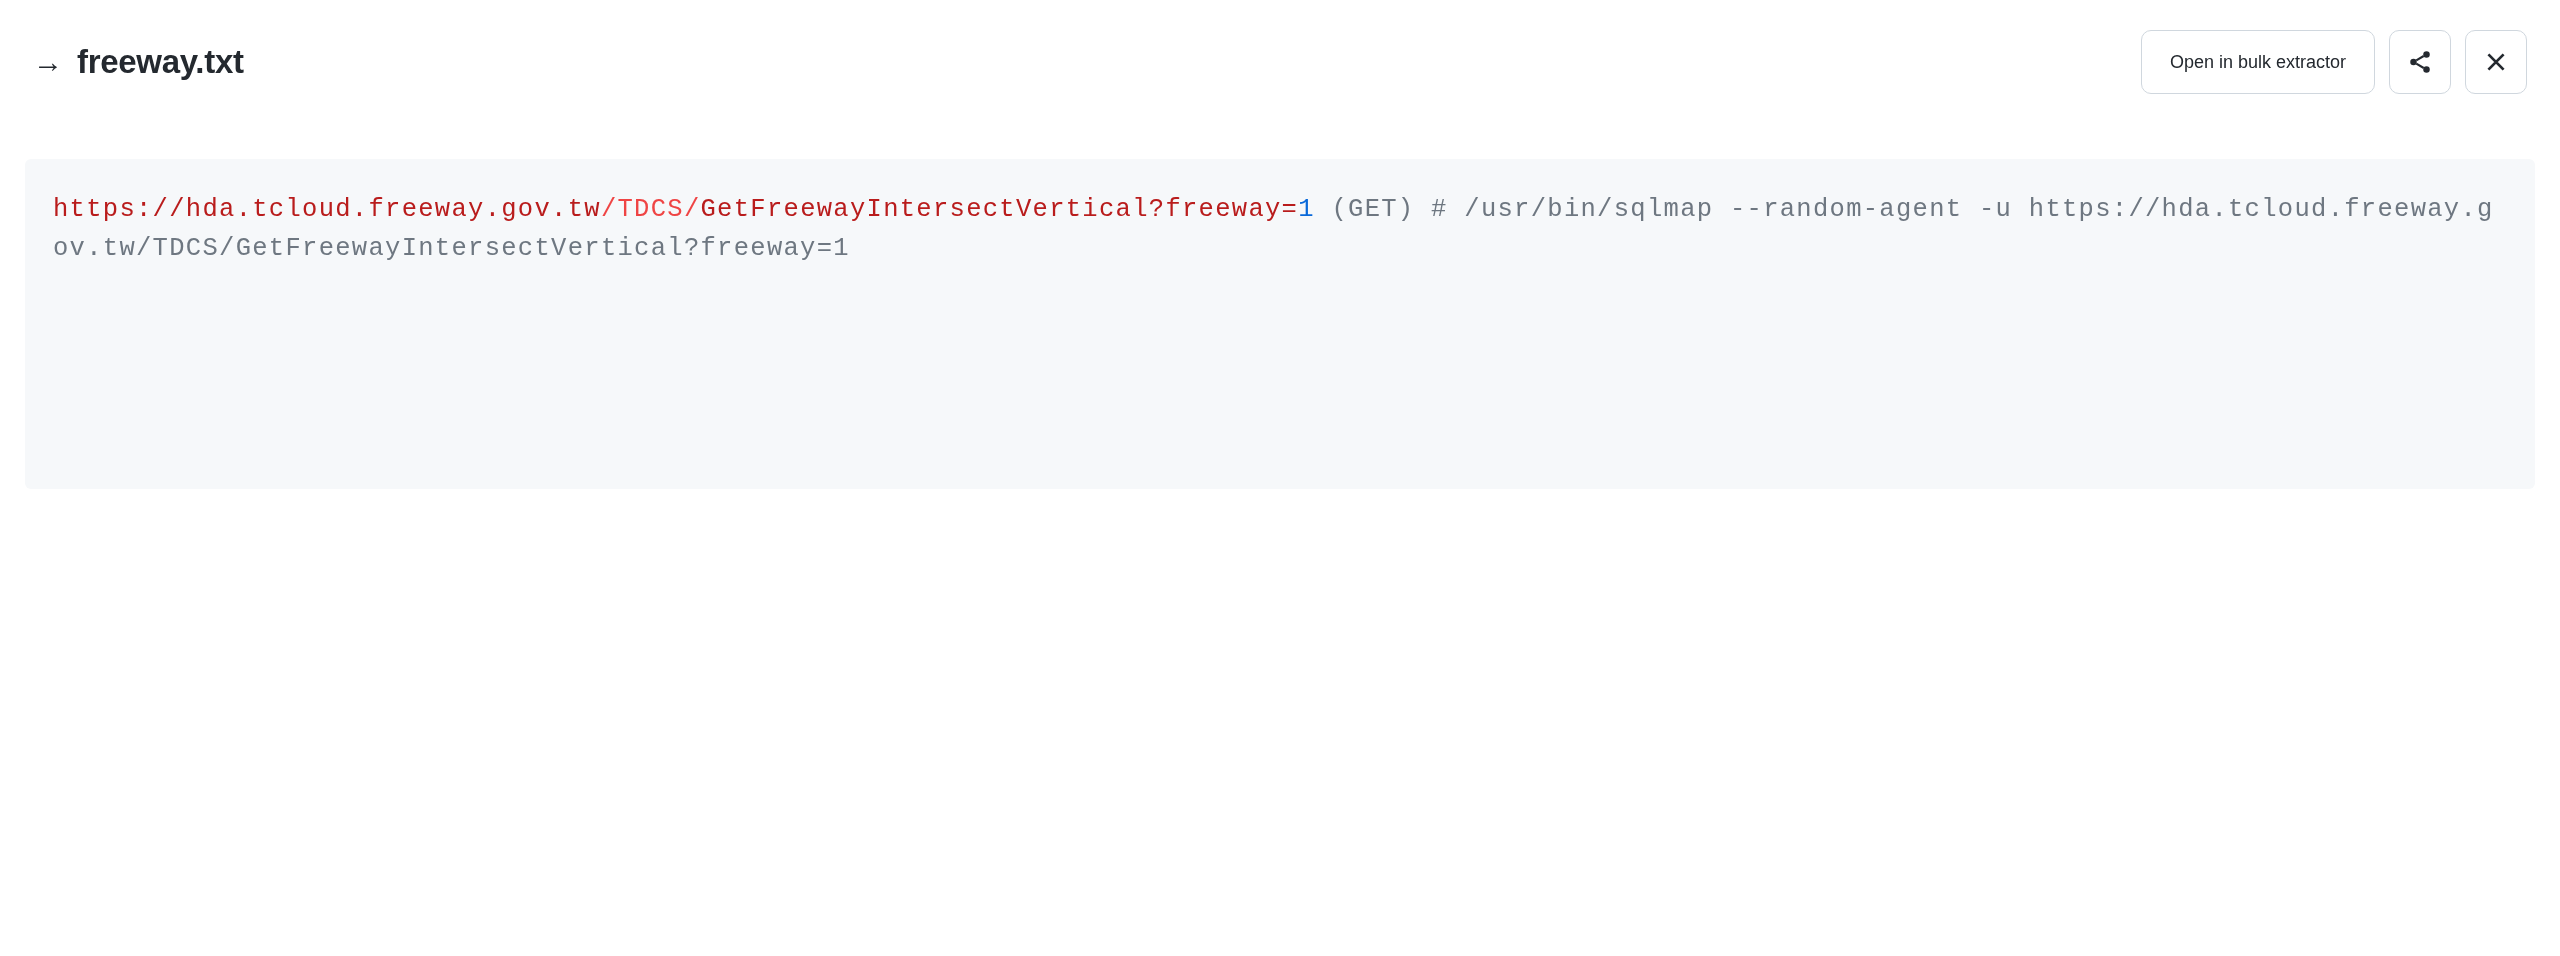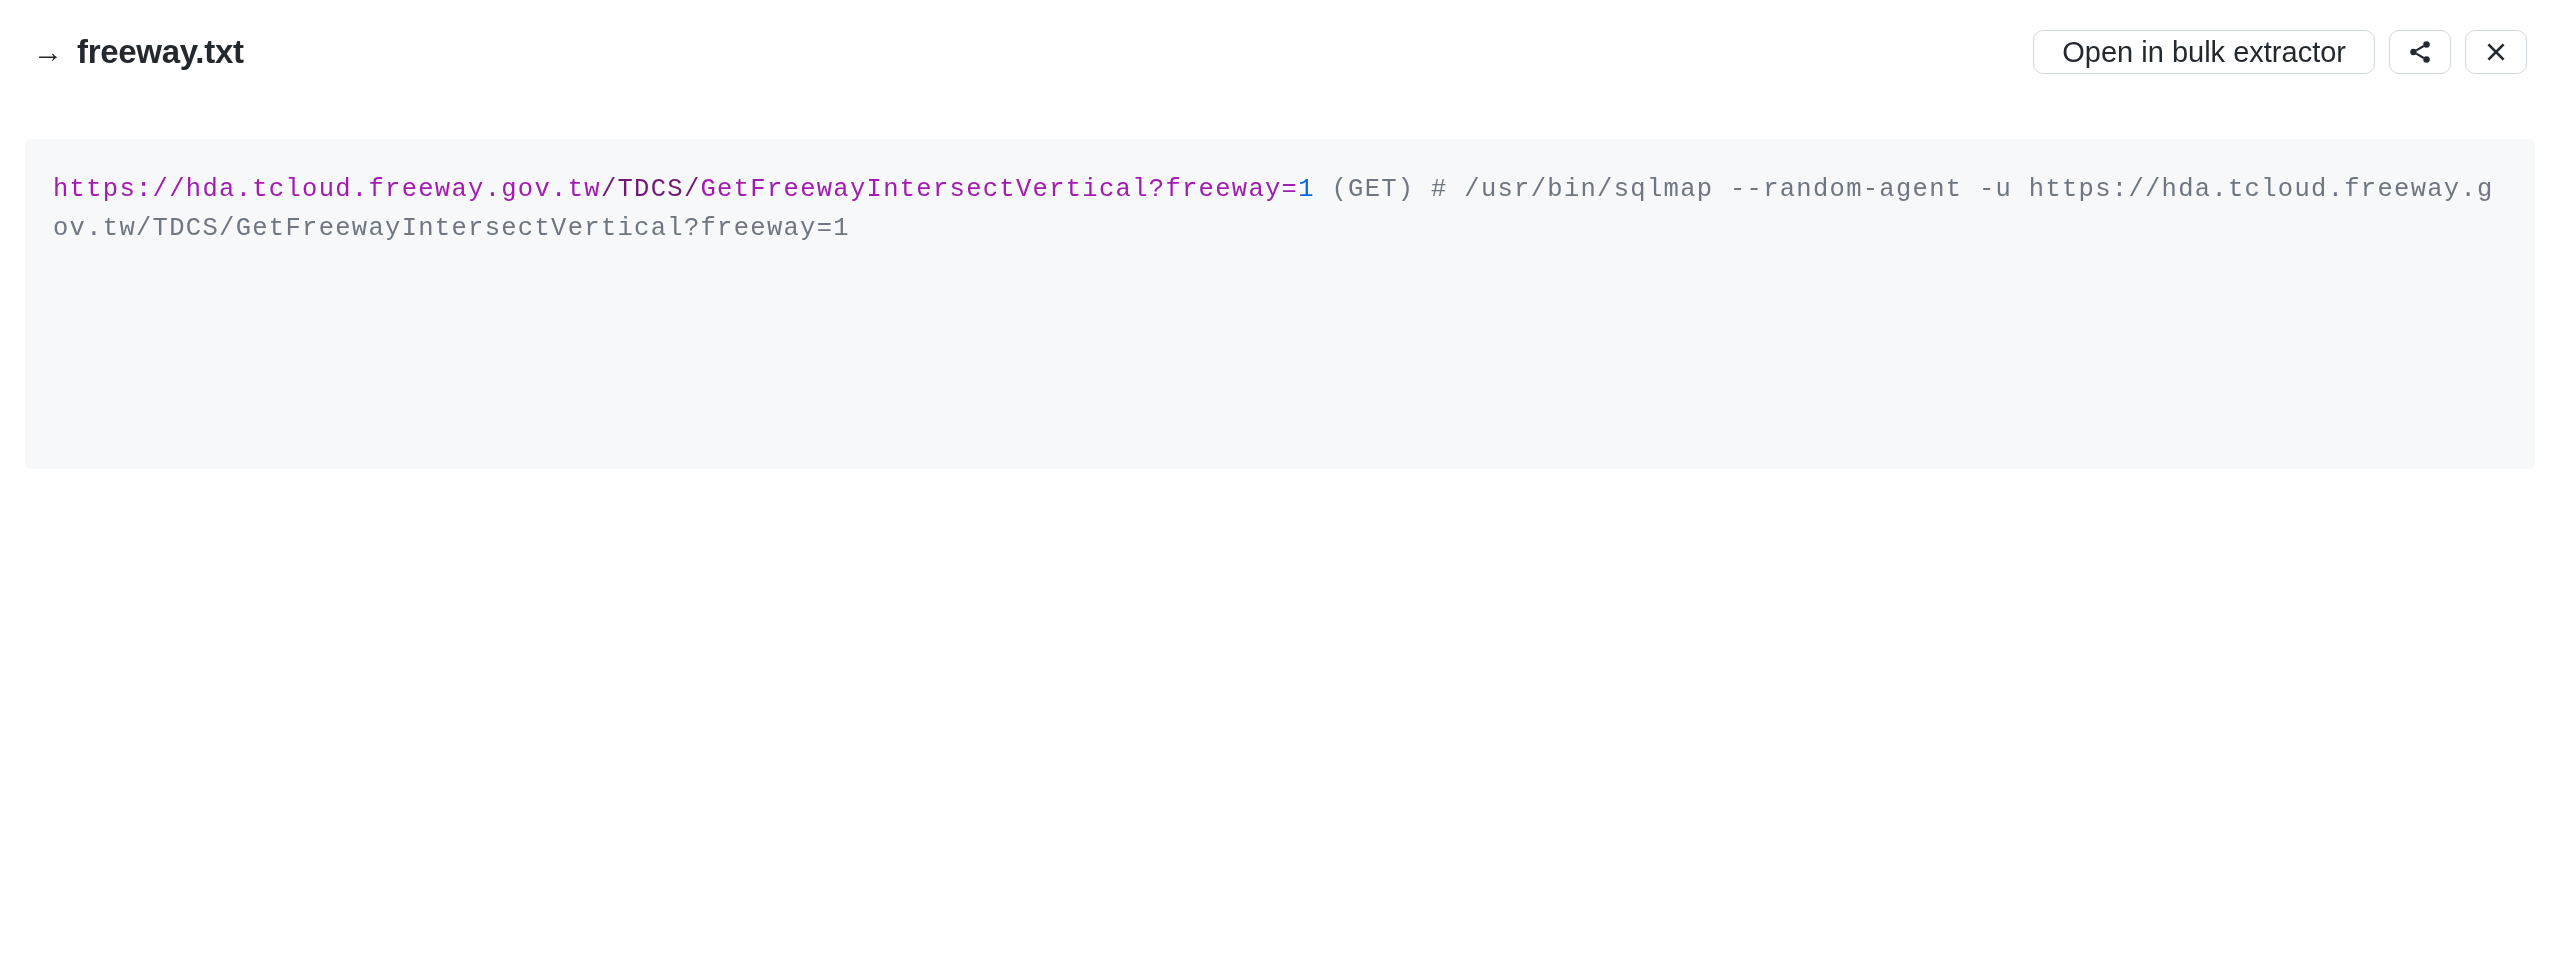--- a/index.html
+++ b/index.html
@@ -47,27 +47,27 @@
       display: flex;
       gap: 14px;
       align-items: stretch;
     }
 
     .btn {
       border: 1.5px solid #d0d7de;
       background: #ffffff;
       border-radius: 10px;
       cursor: pointer;
-      font-size: 29px;
+      font-size: 18px;
       font-weight: 500;
       color: #24292f;
       display: flex;
       align-items: center;
       justify-content: center;
-      height: 44px;
+      height: 64px;
       font-family: inherit;
     }
 
     .btn-primary {
       padding: 0 28px;
       white-space: nowrap;
     }
 
     .btn-icon {
       width: 62px;
@@ -94,25 +94,25 @@
       font-family: ui-monospace, SFMono-Regular, "SF Mono", Menlo, Consolas, "Liberation Mono", monospace;
       font-size: 25.5px;
       line-height: 1.52;
       letter-spacing: 1.3px;
       color: #24292f;
       overflow-wrap: break-word;
       word-break: break-all;
     }
 
     .code-block .url-plain {
-      color: #a21caf;
+      color: #b91c1c;
     }
 
     .code-block .url-path {
-      color: #701a75;
+      color: #ef4444;
     }
 
     .code-block .url-value {
       color: #0969da;
     }
 
     .code-block .method {
       color: #6e7781;
     }
 

